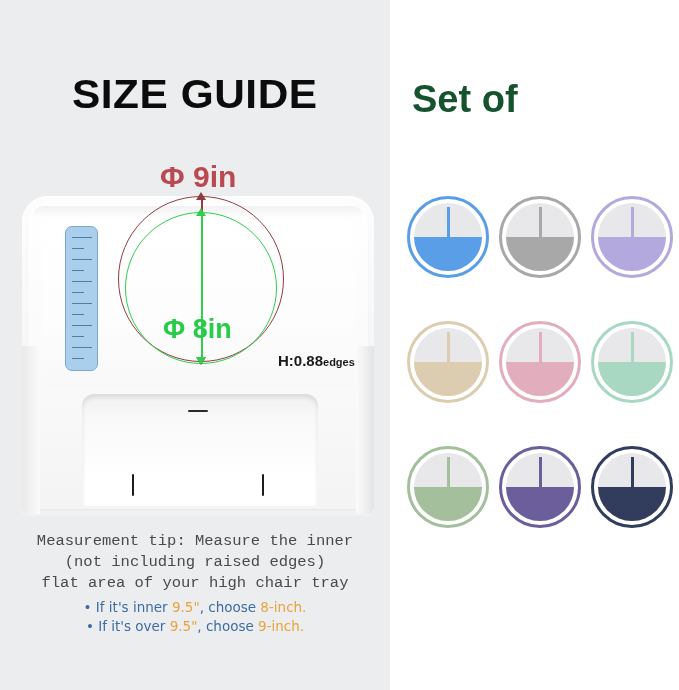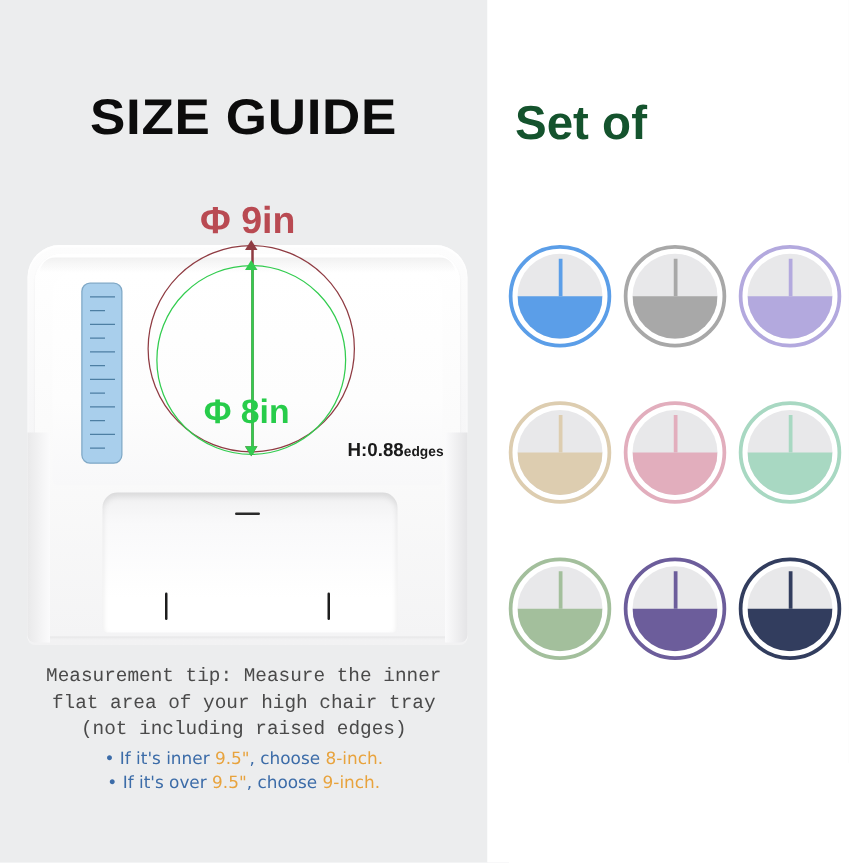--- a/index.html
+++ b/index.html
@@ -254,22 +254,22 @@
     <div class="ah grn-dn"></div>
 
     <div class="label-9">Φ 9in</div>
     <div class="label-8">Φ 8in</div>
     <div class="label-h">
       <span>H:0.88</span><span class="unit">edges</span>
     </div>
 
     <div class="tip">
       <div>Measurement tip: Measure the inner</div>
+      <div>(not including raised edges)</div>
       <div>flat area of your high chair tray</div>
-      <div>(not including raised edges)</div>
     </div>
 
     <div class="bullets">
       <div><span>• If it's inner </span><span class="hl">9.5"</span><span>, choose </span><span class="hl">8-inch.</span></div>
       <div><span>• If it's over </span><span class="hl">9.5"</span><span>, choose </span><span class="hl">9-inch.</span></div>
     </div>
   </div>
 
   <div class="right-panel">
     <div class="set-title">Set of</div>

